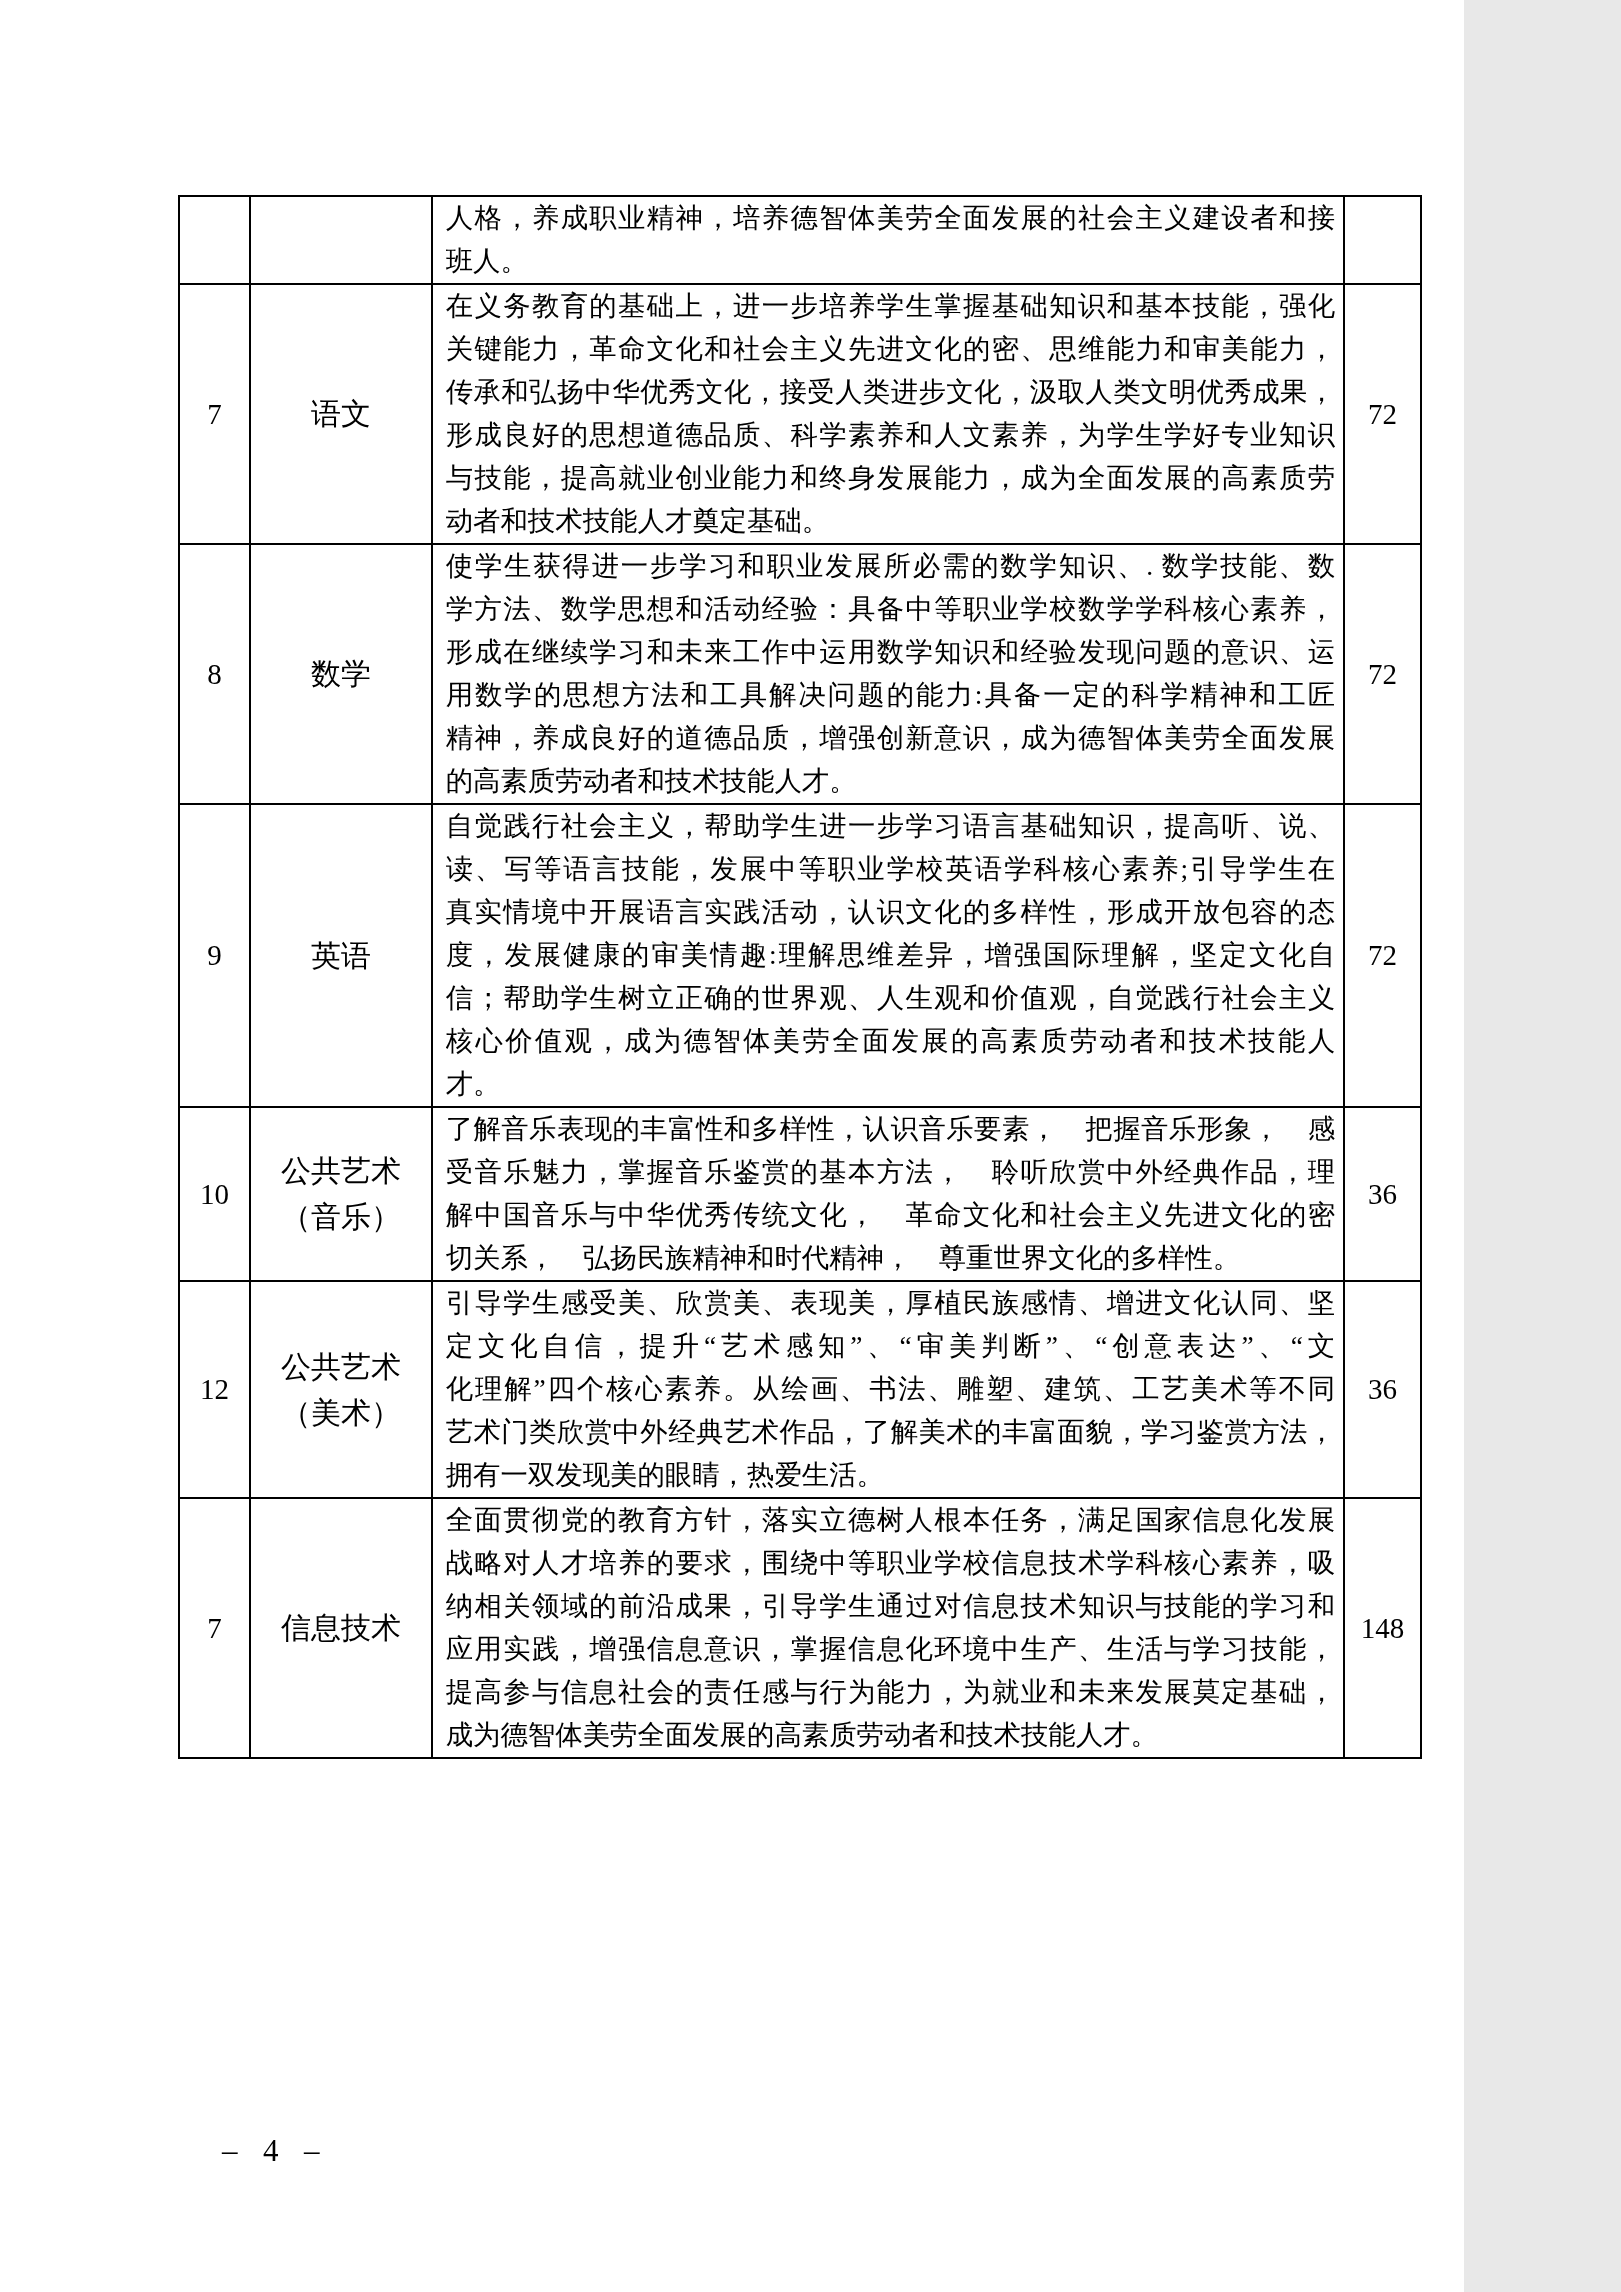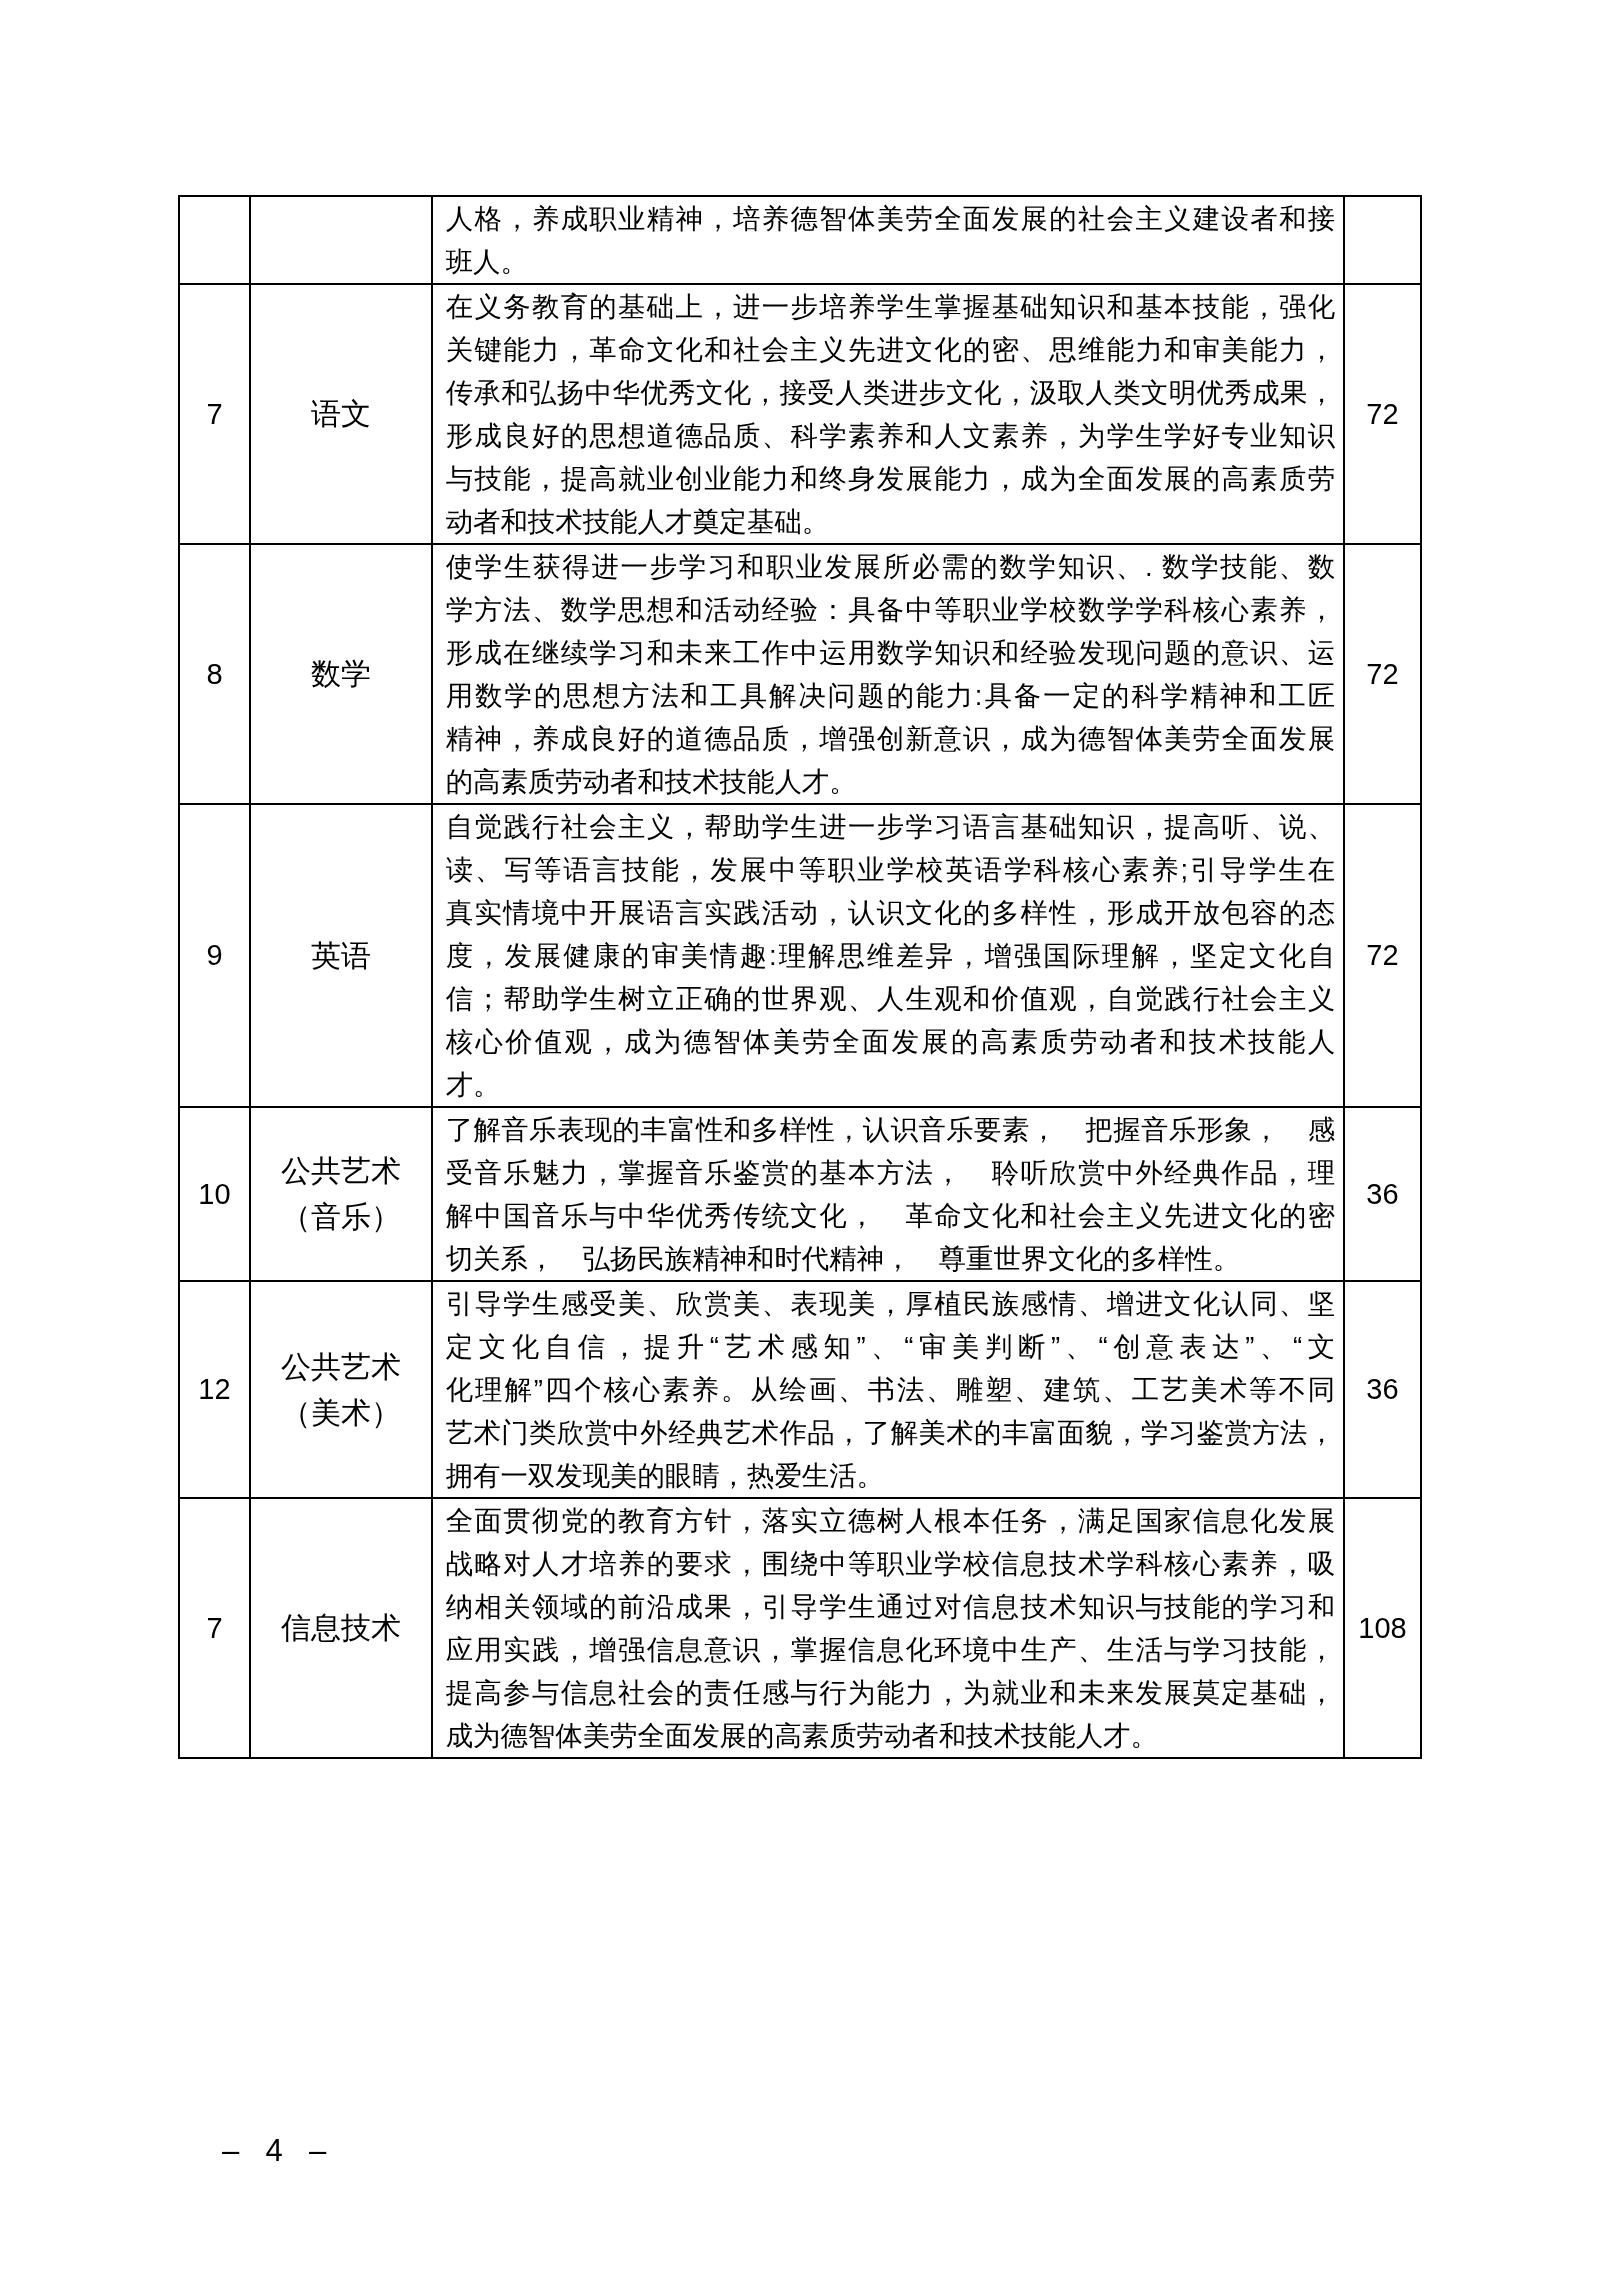--- a/index.html
+++ b/index.html
@@ -1,20 +1,20 @@
 <!DOCTYPE html>
 <html><head>
 <meta charset="utf-8">
 <style>
   html,body{margin:0;padding:0;background:#e8e8e8;}
   .page{
     position:relative;
-    width:1621px;height:2293px;
+    width:1464px;height:2293px;
     background:#ffffff;
-    font-family:Liberation Sans, sans-serif;
+    font-family:Liberation Serif, serif;
     color:#000;
     overflow:hidden;
   }
   table.course-table{
     position:absolute;left:178px;top:195px;
     width:1242px;
     border-collapse:collapse;
     table-layout:fixed;
   }
   .course-table td{
@@ -181,21 +181,21 @@
         <td class="desc-cell">
             <div class="desc-box">
               <div class="line">全面贯彻党的教育方针，落实立德树人根本任务，满足国家信息化发展</div>
               <div class="line">战略对人才培养的要求，围绕中等职业学校信息技术学科核心素养，吸</div>
               <div class="line">纳相关领域的前沿成果，引导学生通过对信息技术知识与技能的学习和</div>
               <div class="line">应用实践，增强信息意识，掌握信息化环境中生产、生活与学习技能，</div>
               <div class="line">提高参与信息社会的责任感与行为能力，为就业和未来发展莫定基础，</div>
               <div class="line">成为德智体美劳全面发展的高素质劳动者和技术技能人才。</div>
             </div>
           </td>
-        <td class="hours-cell">108</td>
+        <td class="hours-cell">148</td>
       </tr>
     </tbody>
   </table>
 
   <div class="footer-page-number">– 4 –</div>
 
 </div>
 
 
 </body></html>

